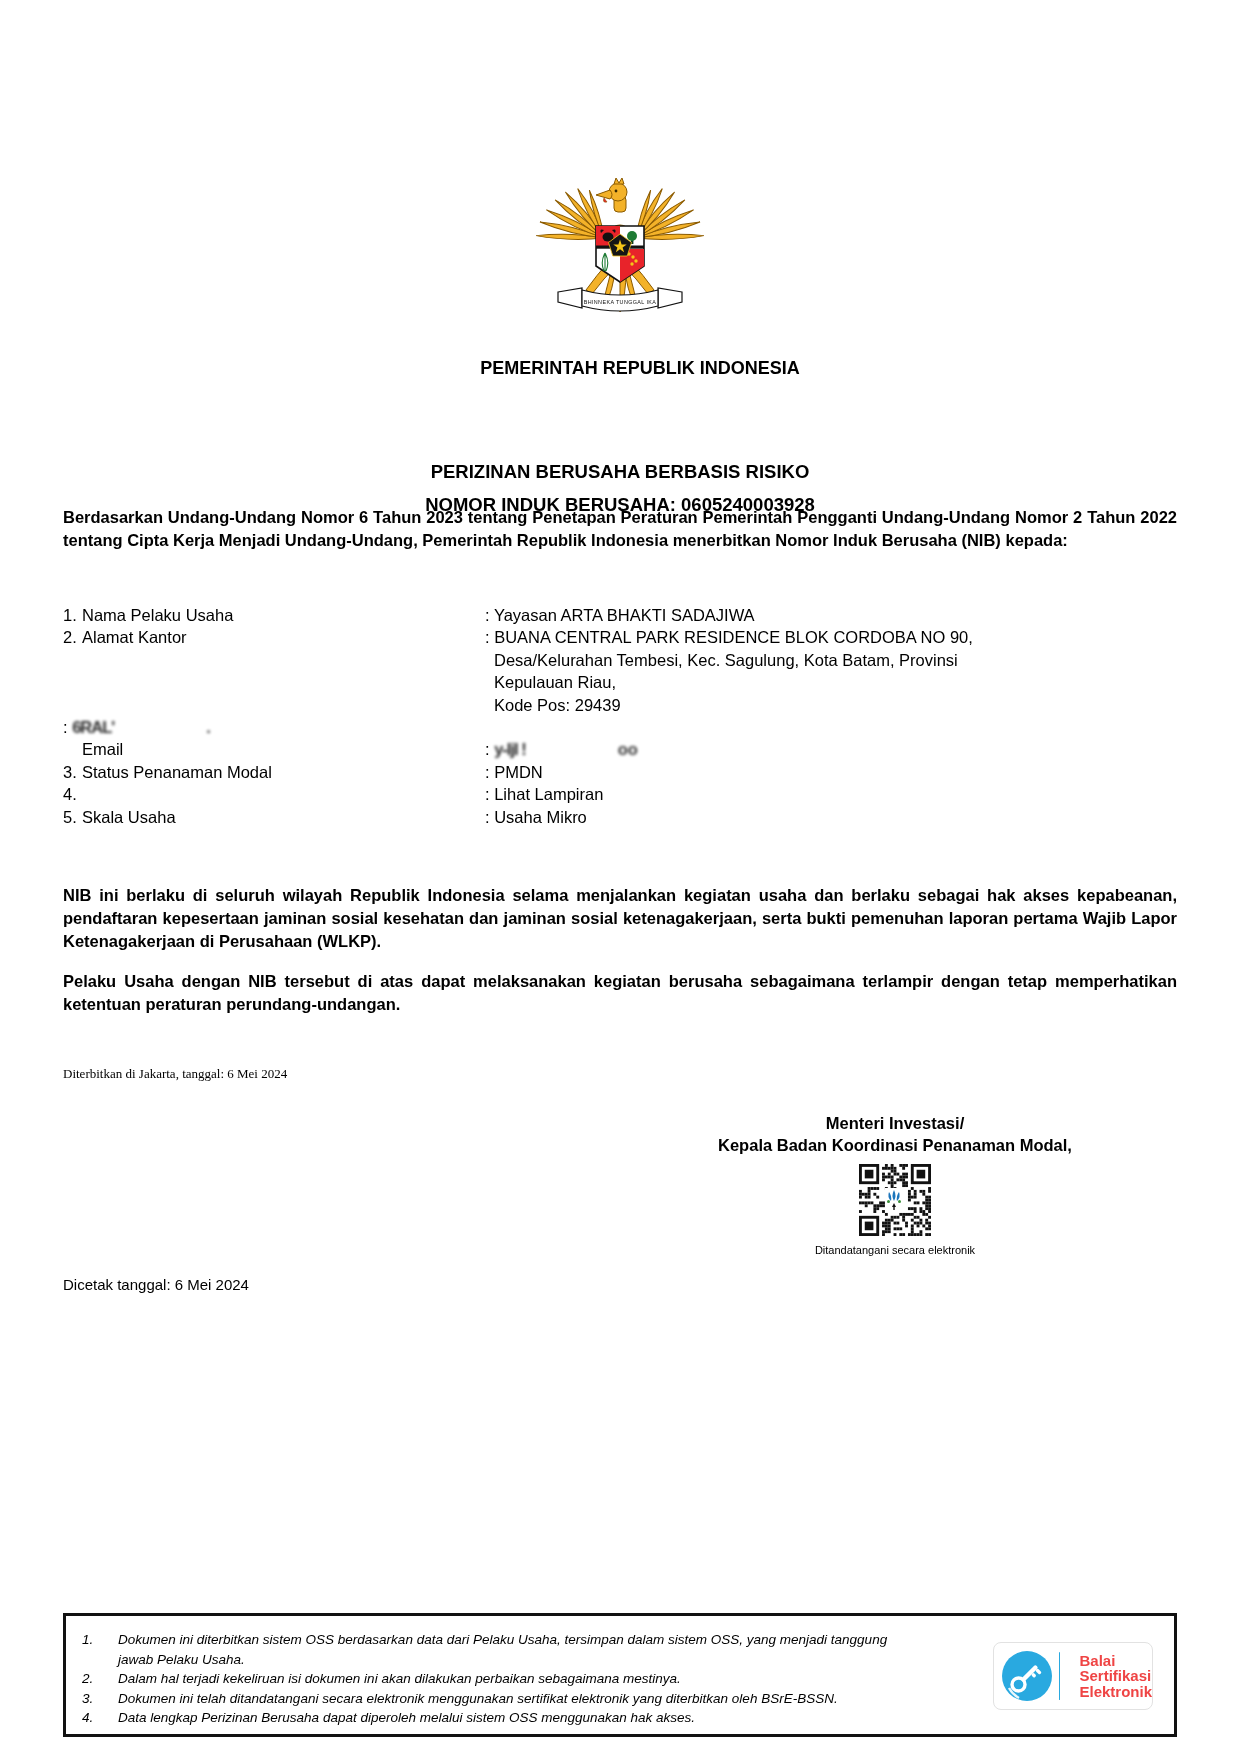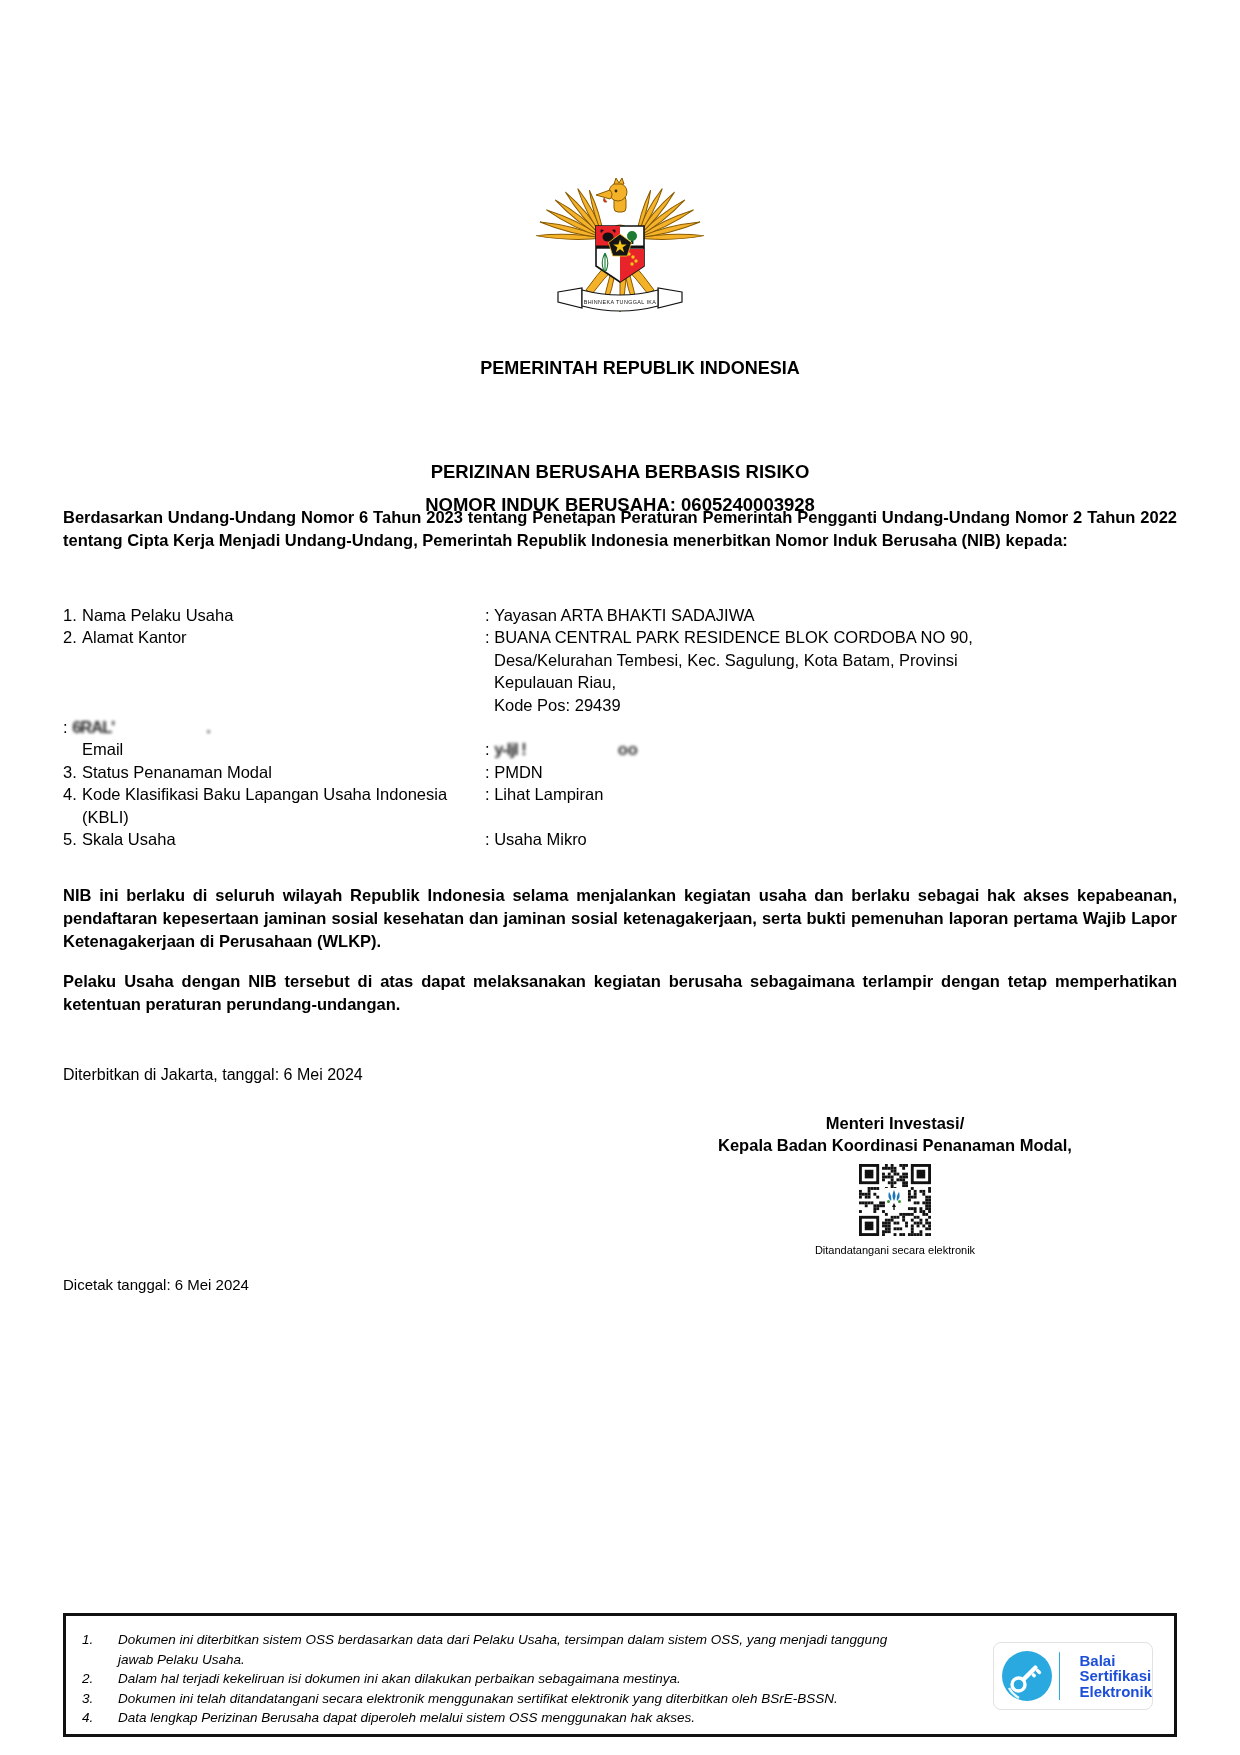--- a/index.html
+++ b/index.html
@@ -21,34 +21,34 @@
   .fields{left:63px;top:604px;width:1114px;font-size:16.5px;line-height:22.4px;}
   .frow{display:flex;align-items:flex-start;}
   .fcol-label{width:422px;flex:none;display:flex;}
   .fnum{width:19px;flex:none;}
   .fcol-value{flex:1;}
   .vline{padding-left:9px;}
   .vline.first{padding-left:0;}
   .smudge{display:inline-block;filter:blur(1.6px);font-weight:bold;letter-spacing:-1px;opacity:.85;transform:scaleY(1.05);}
   .smudge2{margin-left:92px;filter:blur(1.4px);font-weight:bold;display:inline-block;opacity:.8;}
   
-  .issued{left:63px;top:1066px;font-size:16px;}
+  .issued{left:63px;top:1066px;font-size:13px;font-family:Liberation Serif, serif;}
   .sigblock{left:550px;top:1112px;width:690px;text-align:center;}
   .sigline{font-weight:bold;font-size:16.5px;line-height:22px;}
   .qrwrap{position:relative;margin:8px auto 0 auto;width:72px;height:72px;}
   .esign{margin-top:8px;font-size:11px;}
   .printed{left:63px;top:1276px;font-size:15px;}
   
   .footer-box{left:63px;top:1613px;width:1108px;height:118px;border:3px solid #111;}
   .notes{position:absolute;left:16px;top:14px;width:840px;font-size:13.5px;font-style:italic;line-height:19.5px;}
   .note-row{display:flex;}
   .note-num{width:36px;flex:none;}
   .note-text{flex:1;max-width:800px;}
   .bse-card{position:absolute;left:927px;top:26px;width:158px;height:66px;border:1px solid #e2e2e2;border-radius:8px;background:#fff;display:flex;align-items:center;}
-  .bse-text{margin-left:20px;font-weight:bold;font-size:15px;line-height:15.5px;color:#1d4ed8;}
+  .bse-text{margin-left:20px;font-weight:bold;font-size:15px;line-height:15.5px;color:#ef4444;}
   .bse-sep{width:4px;height:48px;background:#29a9e0;margin-left:6px;border-radius:1px;}
   .bse-circle{margin-left:7px;flex:none;}
 </style>
 </head>
 <body>
 
 <div class="page">
 
   <div class="abs" style="left:530px;top:150px;width:180px;height:170px;">
     <svg viewBox="0 0 180 170" width="180" height="170">
@@ -179,22 +179,20 @@
           <span>Status Penanaman Modal</span>
         </div>
       <div class="fcol-value">
           <div class="vline first"><span>:</span> <span>PMDN</span></div>
         </div>
     </div>
 
     <div class="frow">
       <div class="fcol-label">
           <span class="fnum">4.</span>
-        <span><span>Kode Klasifikasi Baku Lapangan Usaha Indonesia</span><br>
-        <span>(KBLI)</span></span>
       </div>
       <div class="fcol-value">
           <div class="vline first"><span>:</span> <span>Lihat Lampiran</span></div>
         </div>
     </div>
 
     <div class="frow">
       <div class="fcol-label">
           <span class="fnum">5.</span>
           <span>Skala Usaha</span>

